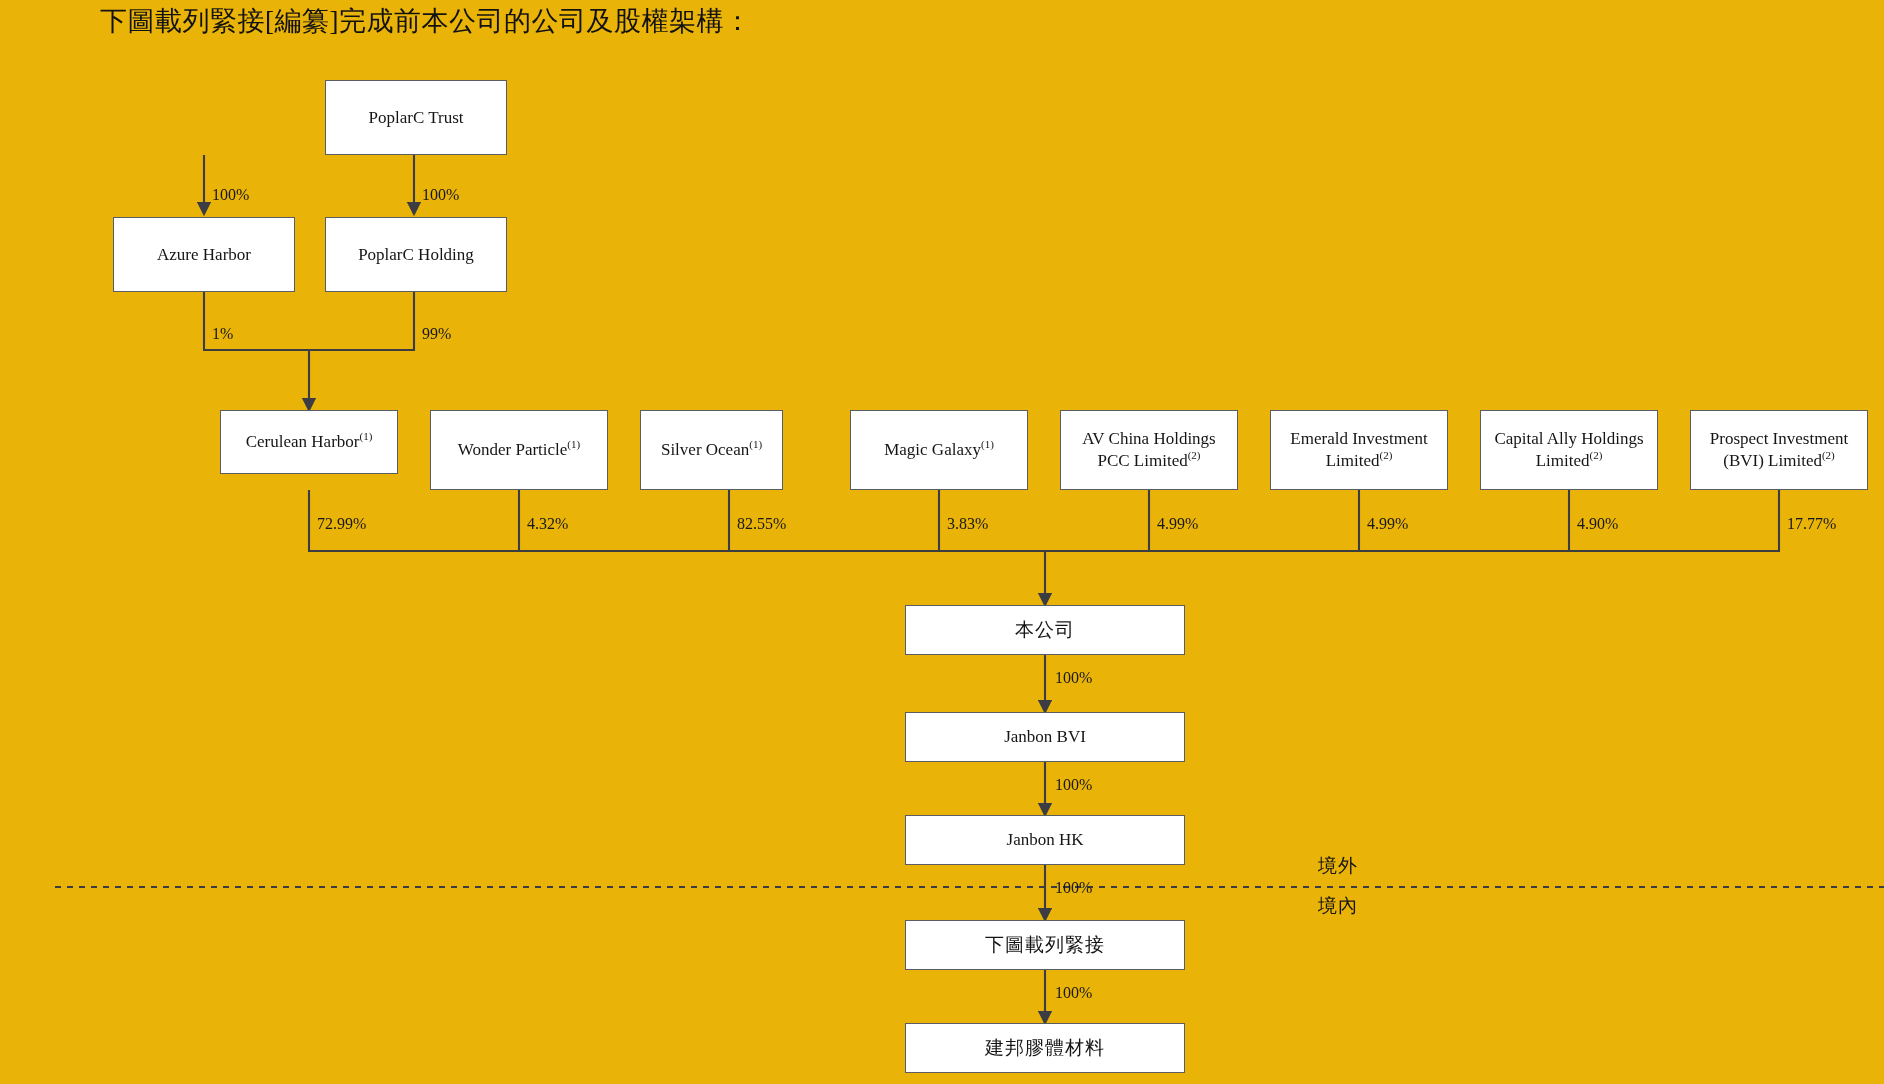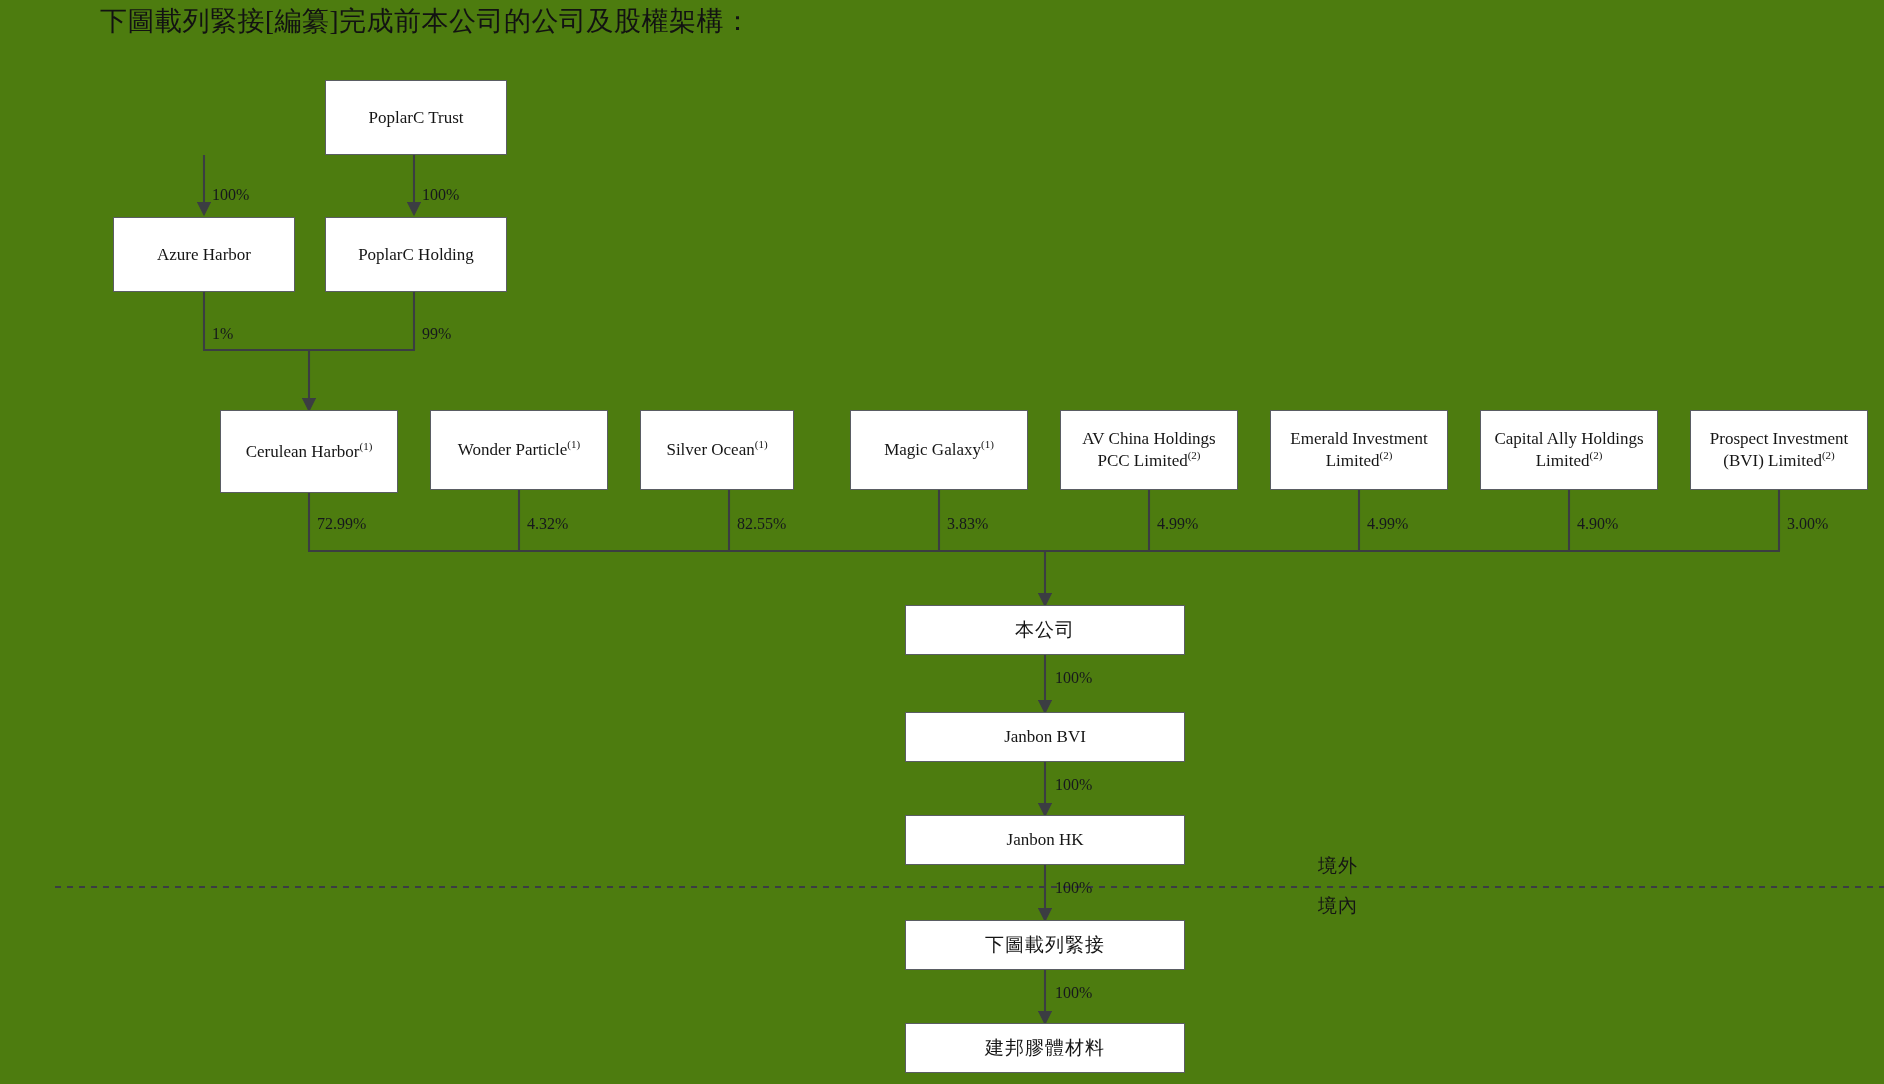--- a/index.html
+++ b/index.html
@@ -10,21 +10,21 @@
   }
   body {
     font-family: "Liberation Serif", "DejaVu Serif", serif;
     color: #1a1a1a;
   }
   #page {
     position: relative;
     width: 1884px;
     height: 1084px;
     overflow: hidden;
-    background: #4d7c0f;
+    background: #eab308;
   }
   #chart-title {
     position: absolute;
     left: 100px;
     top: 4px;
     font-size: 27px;
     line-height: 34px;
     letter-spacing: 0.5px;
     color: #121212;
     white-space: nowrap;
@@ -142,29 +142,29 @@
   </div>
 
   <div class="node" style="left:113px; top:217px; width:182px; height:75px;">
     <span class="node-label">Azure Harbor</span>
   </div>
 
   <div class="edge-pct" style="left:212px; top:325px;">1%</div>
   <div class="edge-pct" style="left:422px; top:325px;">99%</div>
 
   <div id="shareholder-row">
-      <div class="node" style="left: 220px; top: 410px; width: 178px; height: 83px; font-family: Liberation Serif, serif;">
+      <div class="node" style="left: 220px; top: 410px; width: 178px; height: 64px; font-family: Liberation Serif, serif;">
         <span class="node-label">Cerulean Harbor<span class="sup">(1)</span></span>
       </div>
       <div class="edge-pct" style="left: 317px; top: 515px;">72.99%</div>
       <div class="node" style="left: 430px; top: 410px; width: 178px; height: 80px;">
         <span class="node-label">Wonder Particle<span class="sup">(1)</span></span>
       </div>
       <div class="edge-pct" style="left: 527px; top: 515px;">4.32%</div>
-      <div class="node" style="left: 640px; top: 410px; width: 154px; height: 80px;">
+      <div class="node" style="left: 640px; top: 410px; width: 143px; height: 80px;">
         <span class="node-label">Silver Ocean<span class="sup">(1)</span></span>
       </div>
       <div class="edge-pct" style="left: 737px; top: 515px;">82.55%</div>
       <div class="node" style="left: 850px; top: 410px; width: 178px; height: 80px; justify-content: center;">
         <span class="node-label">Magic Galaxy<span class="sup">(1)</span></span>
       </div>
       <div class="edge-pct" style="left: 947px; top: 515px;">3.83%</div>
       <div class="node" style="left: 1060px; top: 410px; width: 178px; height: 80px;">
         <span class="node-label">AV China Holdings PCC Limited<span class="sup">(2)</span></span>
       </div>
@@ -173,21 +173,21 @@
         <span class="node-label">Emerald Investment Limited<span class="sup">(2)</span></span>
       </div>
       <div class="edge-pct" style="left: 1367px; top: 515px;">4.99%</div>
       <div class="node" style="left: 1480px; top: 410px; width: 178px; height: 80px;">
         <span class="node-label">Capital Ally Holdings Limited<span class="sup">(2)</span></span>
       </div>
       <div class="edge-pct" style="left: 1577px; top: 515px;">4.90%</div>
       <div class="node" style="left: 1690px; top: 410px; width: 178px; height: 80px;">
         <span class="node-label">Prospect Investment (BVI) Limited<span class="sup">(2)</span></span>
       </div>
-      <div class="edge-pct" style="left: 1787px; top: 515px;">3.00%</div>
+      <div class="edge-pct" style="left: 1787px; top: 515px;">17.77%</div>
     </div>
 
   <div id="chain-stack">
       <div class="node cjk" style="left: 905px; top: 605px; width: 280px; height: 50px;">
         <span class="node-label">本公司</span>
       </div>
       <div class="edge-pct" style="left: 1055px; top: 669px;">100%</div>
       <div class="node" style="left: 905px; top: 712px; width: 280px; height: 50px;">
         <span class="node-label">Janbon BVI</span>
       </div>

